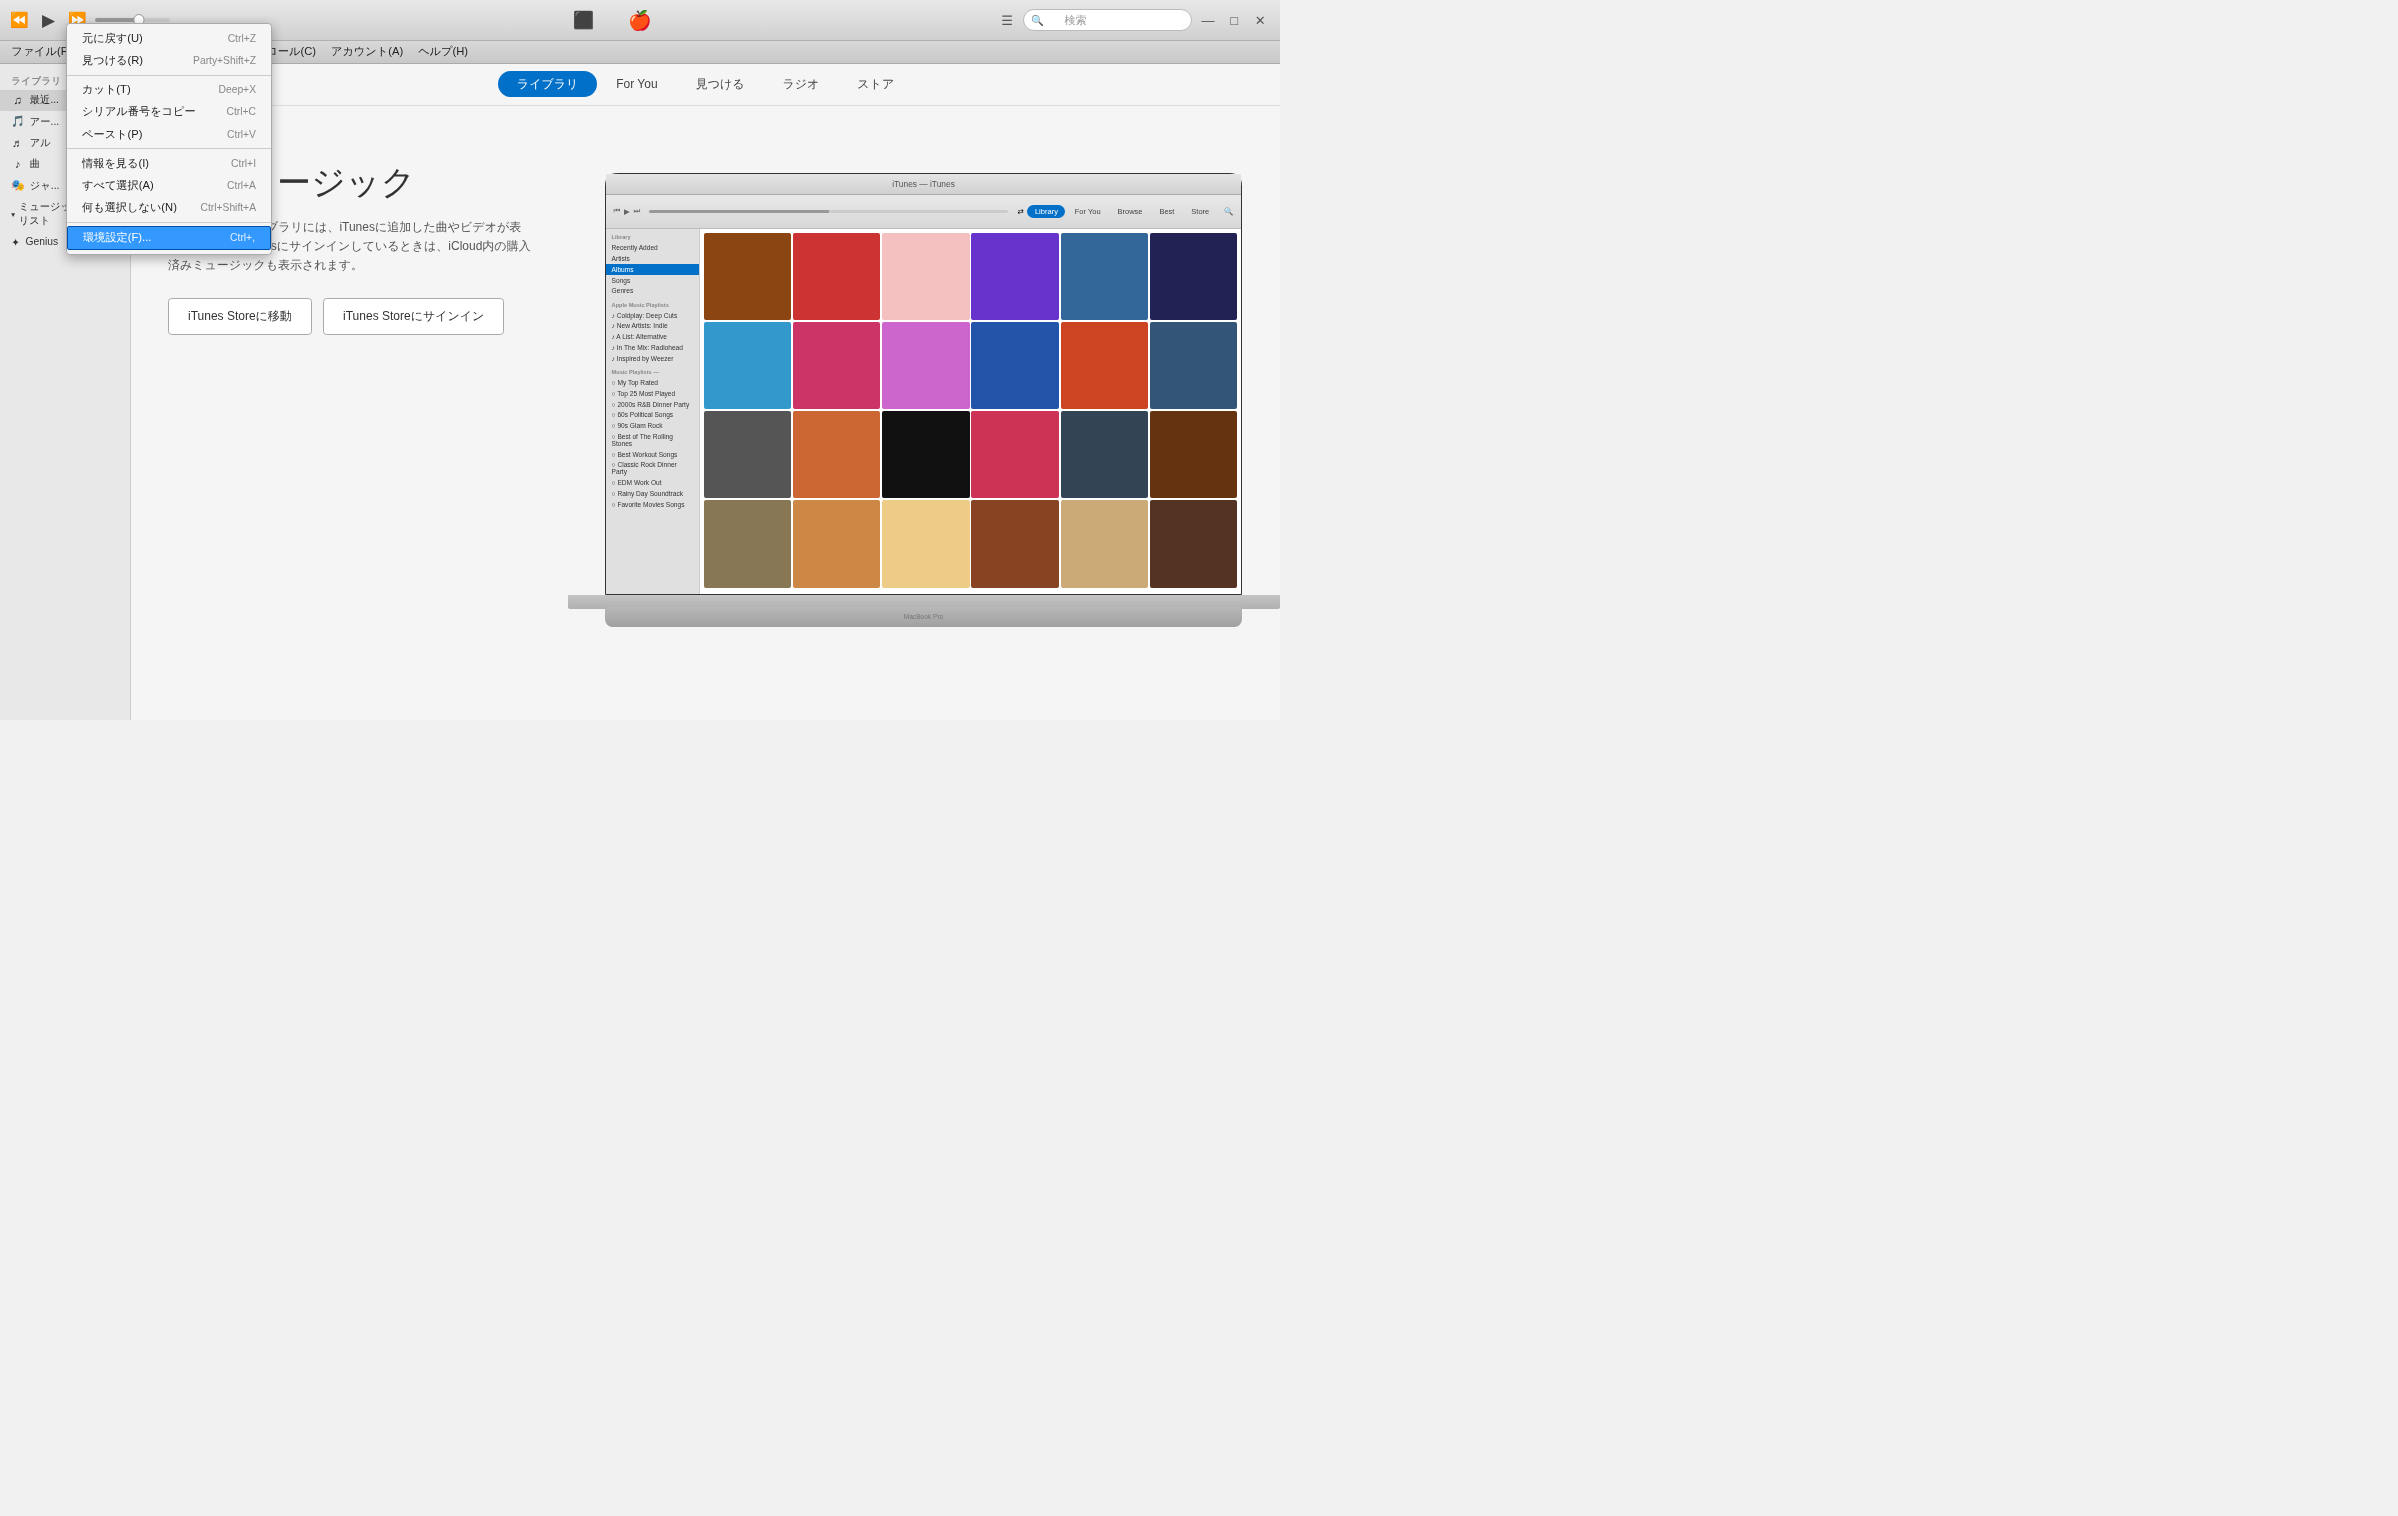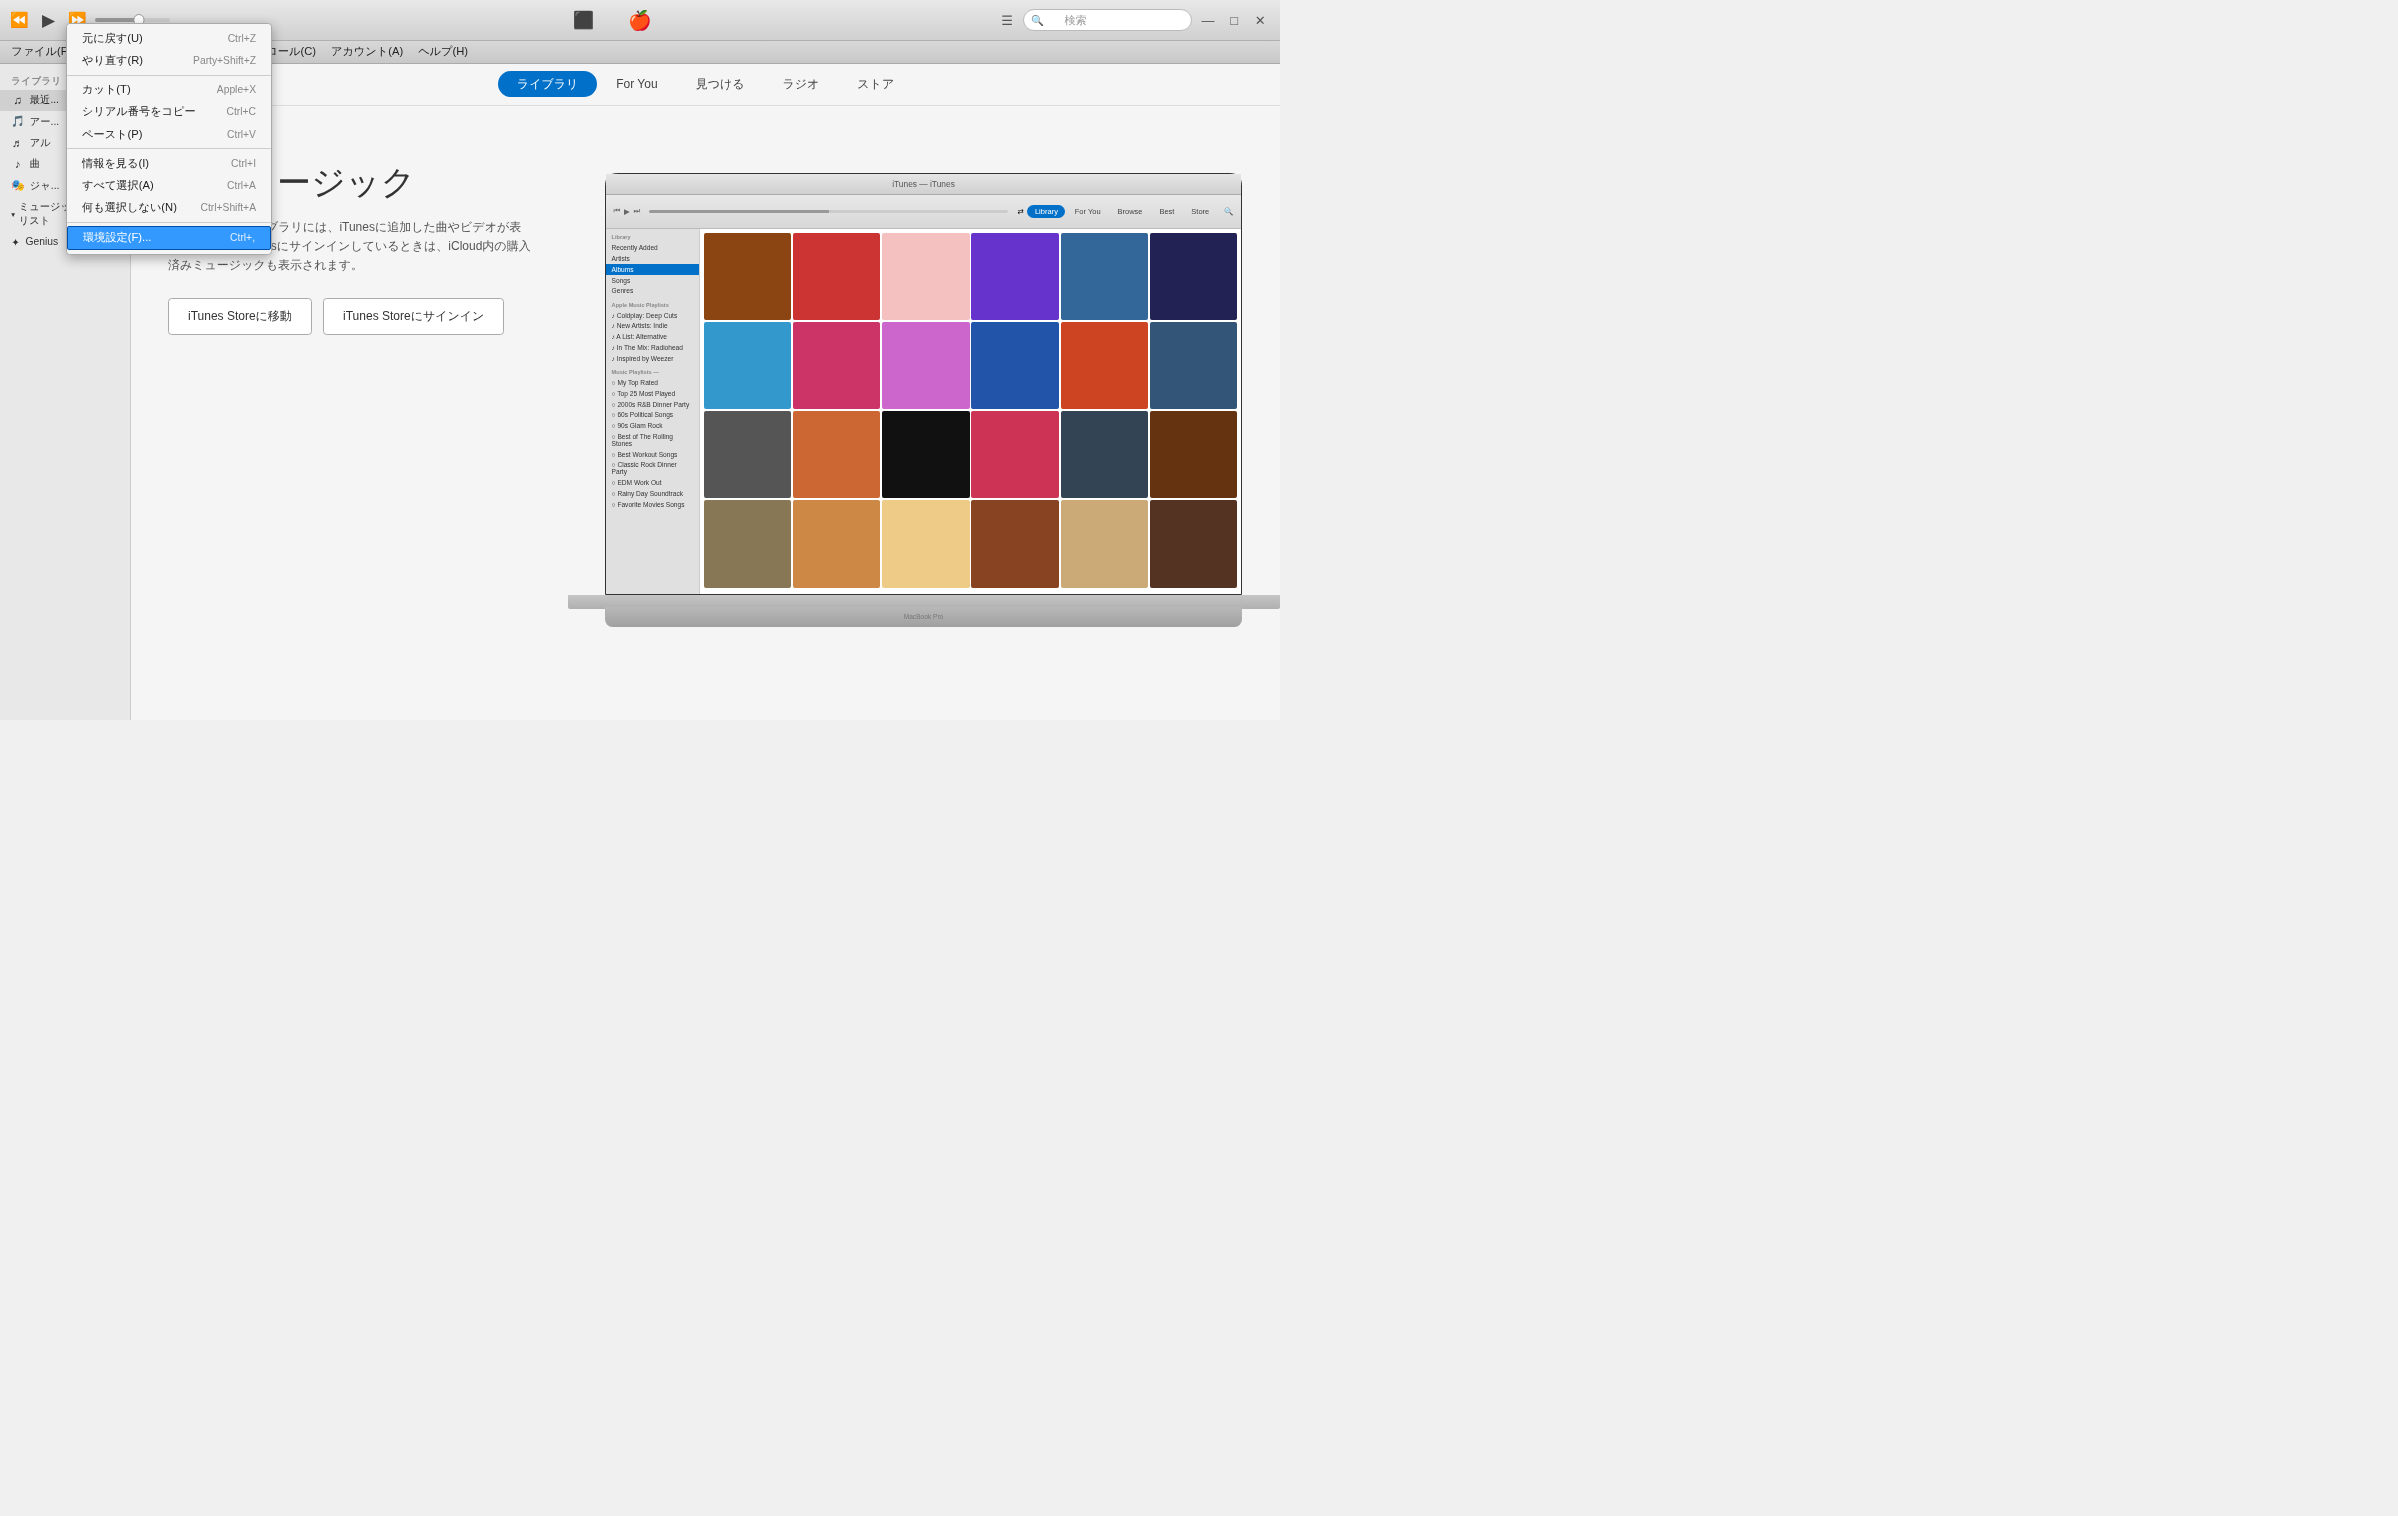--- a/index.html
+++ b/index.html
@@ -475,27 +475,27 @@
   <div class="menu-item">アカウント(A)</div>
   <div class="menu-item">ヘルプ(H)</div>
 </div>
 
 <div class="dropdown-menu">
   <div class="dropdown-item">
     <span>元に戻す(U)</span>
     <span class="dropdown-shortcut">Ctrl+Z</span>
   </div>
   <div class="dropdown-item">
-    <span>やり直す(R)</span>
+    <span>見つける(R)</span>
     <span class="dropdown-shortcut">Party+Shift+Z</span>
   </div>
   <div class="dropdown-separator"></div>
   <div class="dropdown-item">
     <span>カット(T)</span>
-    <span class="dropdown-shortcut">Apple+X</span>
+    <span class="dropdown-shortcut">Deep+X</span>
   </div>
   <div class="dropdown-item">
     <span>シリアル番号をコピー</span>
     <span class="dropdown-shortcut">Ctrl+C</span>
   </div>
   <div class="dropdown-item">
     <span>ペースト(P)</span>
     <span class="dropdown-shortcut">Ctrl+V</span>
   </div>
   <div class="dropdown-separator"></div>

